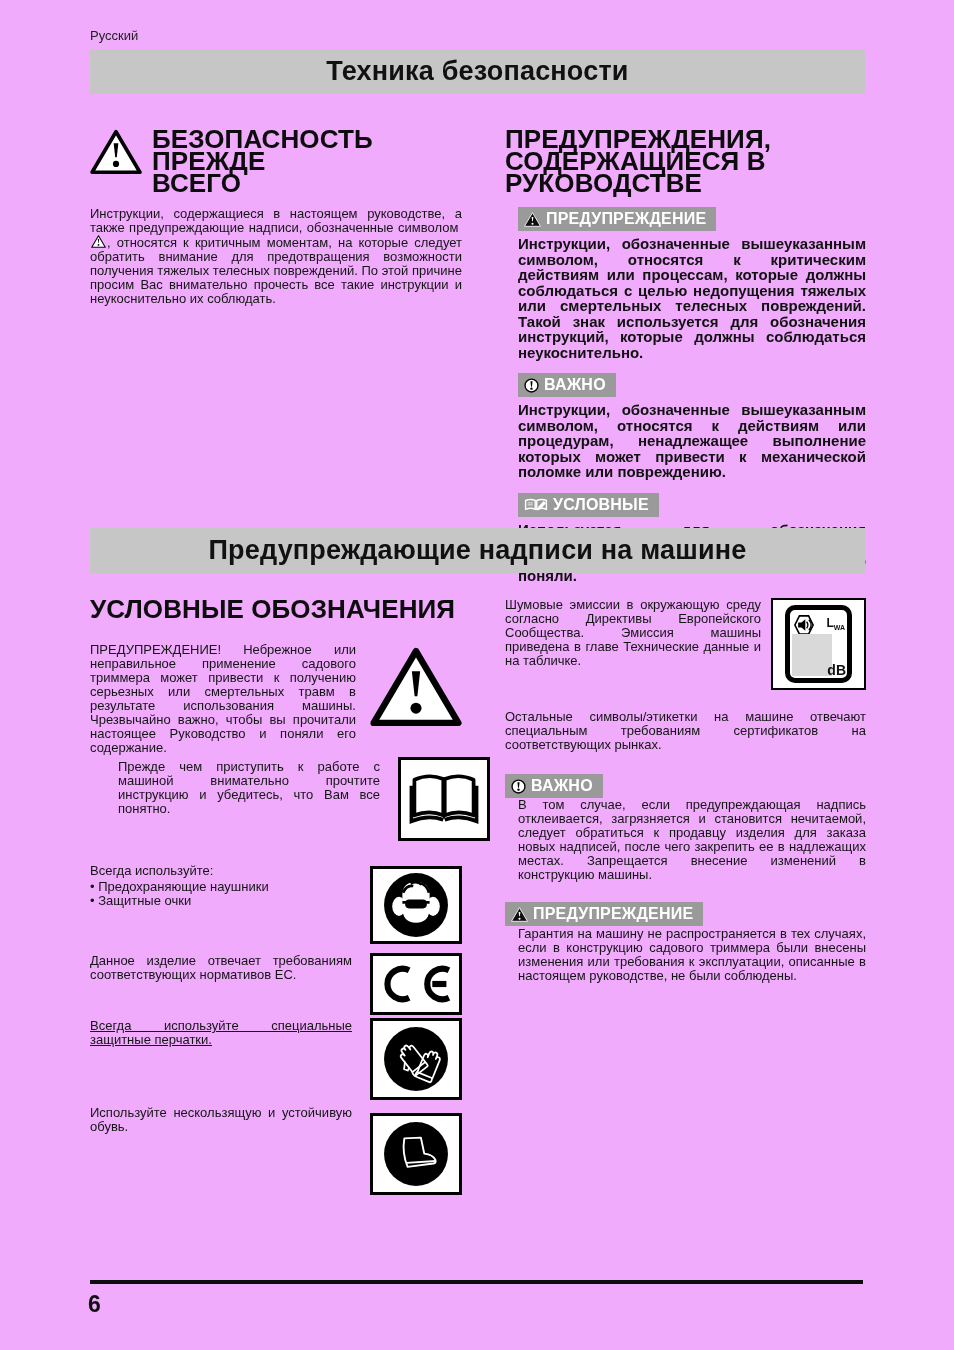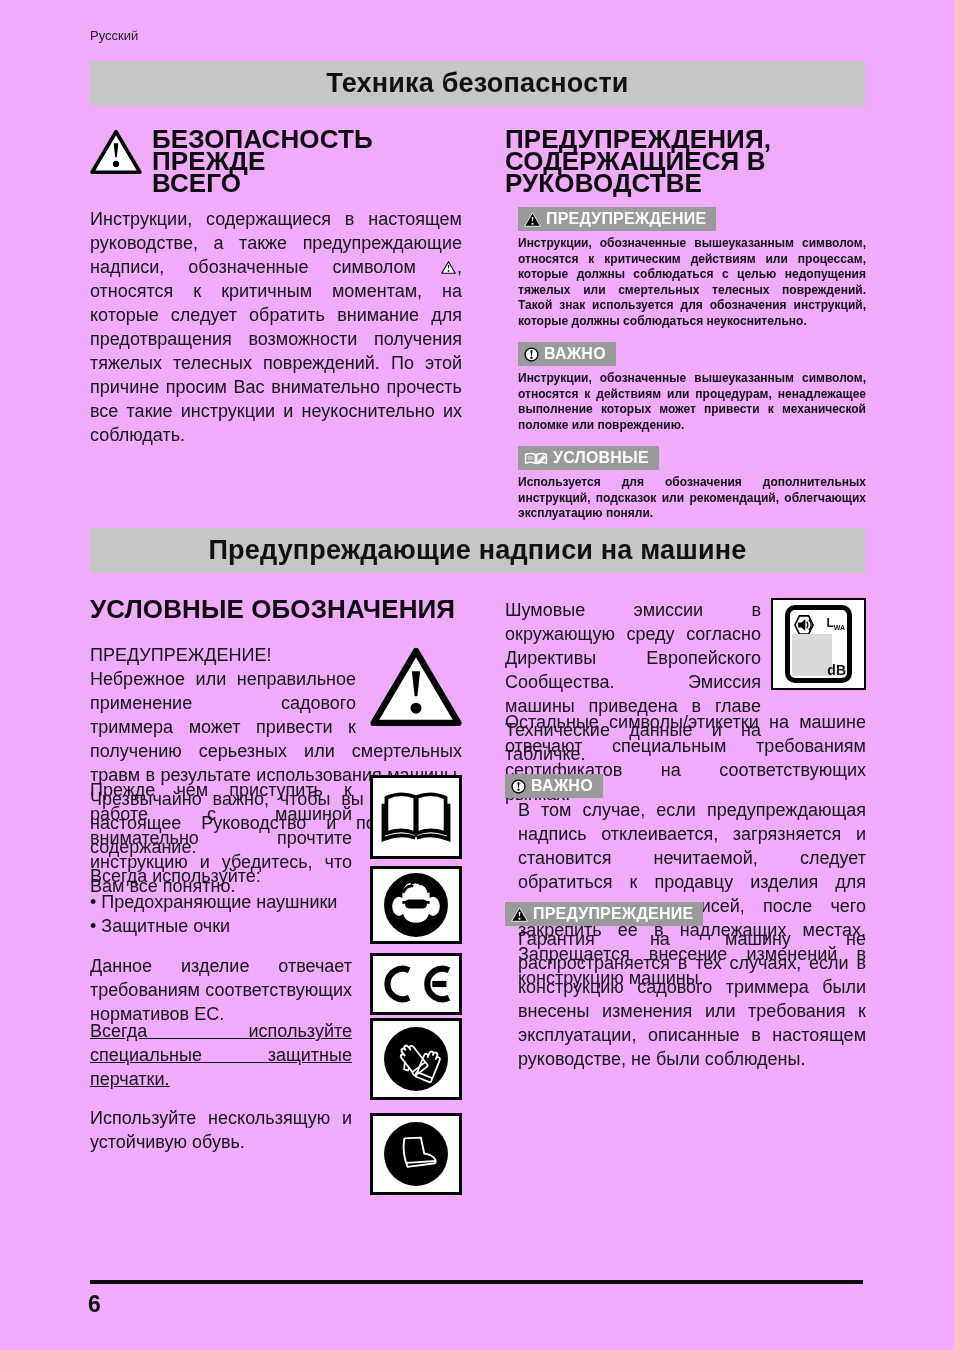--- a/index.html
+++ b/index.html
@@ -9,43 +9,43 @@
     font-family:"Liberation Sans", sans-serif; color:#111;
     overflow:hidden;
   }
   .lang { position:absolute; left:90px; top:28px; font-size:13px; color:#222; }
 
   .banner {
     position:absolute; left:90px; width:775px; height:45px;
     background:#c6c6c6; display:flex; align-items:center; justify-content:center;
   }
   .banner span { font-size:27px; font-weight:bold; color:#111; letter-spacing:0.2px; }
-  .banner1 { top:61px; }
+  .banner1 { top:49px; }
   .banner2 { top:528px; }
 
   h2.sec {
     font-size:26px; font-weight:bold; line-height:22px; color:#0d0d0d; letter-spacing:0.1px;
   }
 
-  .body { font-size:18px; line-height:24px; color:#151515; }
+  .body { font-size:13px; line-height:14px; color:#151515; }
   .j { text-align:justify; }
   .b { font-weight:bold; }
 
   
   .s1l { position:absolute; left:90px; top:128px; width:372px; }
   .s1l .hrow { display:flex; align-items:flex-start; gap:10px; }
   .s1l .tri-lg { width:52px; height:46px; flex:0 0 auto; margin-top:1px; }
   .s1l p { margin-top:13px; }
   .tri-inline { display:inline-block; width:15px; height:13px; vertical-align:-1px; margin:0 1px; }
 
   
   .s1r { position:absolute; left:505px; top:128px; width:361px; }
   .s1r .blocks { margin-left:13px; margin-top:13px; }
   .wblock { margin-bottom:13px; }
-  .wblock p { margin-top:5px; font-size:12px; line-height:15.5px; }
+  .wblock p { margin-top:5px; font-size:15px; line-height:15.5px; }
 
   .wlabel {
     display:inline-flex; align-items:center; gap:5px;
     background:#9a9a9a; color:#fff; font-weight:bold; font-size:16px;
     padding:3px 10px 3px 6px; letter-spacing:0.2px;
   }
   .wlabel .ic { display:inline-block; }
   .wlabel .ic-tri { width:17px; height:15px; }
   .wlabel .ic-circ { width:15px; height:15px; }
   .wlabel .ic-book { width:24px; height:15px; }
@@ -55,21 +55,21 @@
   .s2l h2 { position:absolute; left:0; top:0; }
   .row { position:absolute; left:0; width:372px; }
   .rtext { width:262px; }
   .ribox {
     position:absolute; right:0; top:0; width:92px;
     border:3px solid #000; background:#fff;
     display:flex; align-items:center; justify-content:center;
   }
   .r1 { top:45px; }
   .r1 .flo { float:right; width:92px; height:88px; margin-left:14px; }
-  .r2 { top:177px; } .r2 .ribox { height:84px; }
+  .r2 { top:159px;margin-left:28px; } .r2 .ribox { height:84px; }
   .r3 { top:266px; } .r3 .ribox { top:2px; height:78px; }
   .r4 { top:353px; } .r4 .ribox { top:2px; height:62px; }
   .r5 { top:418px;text-decoration:underline; } .r5 .ribox { top:2px; height:82px; }
   .r6 { top:505px; } .r6 .ribox { top:10px; height:82px; }
   .pt { padding-top:3px; }
   .bullets { margin-top:2px; }
 
   
   .s2r { position:absolute; left:505px; top:598px; width:361px; height:640px; }
   .s2r .nrow { position:absolute; left:0; top:0; width:361px; }

